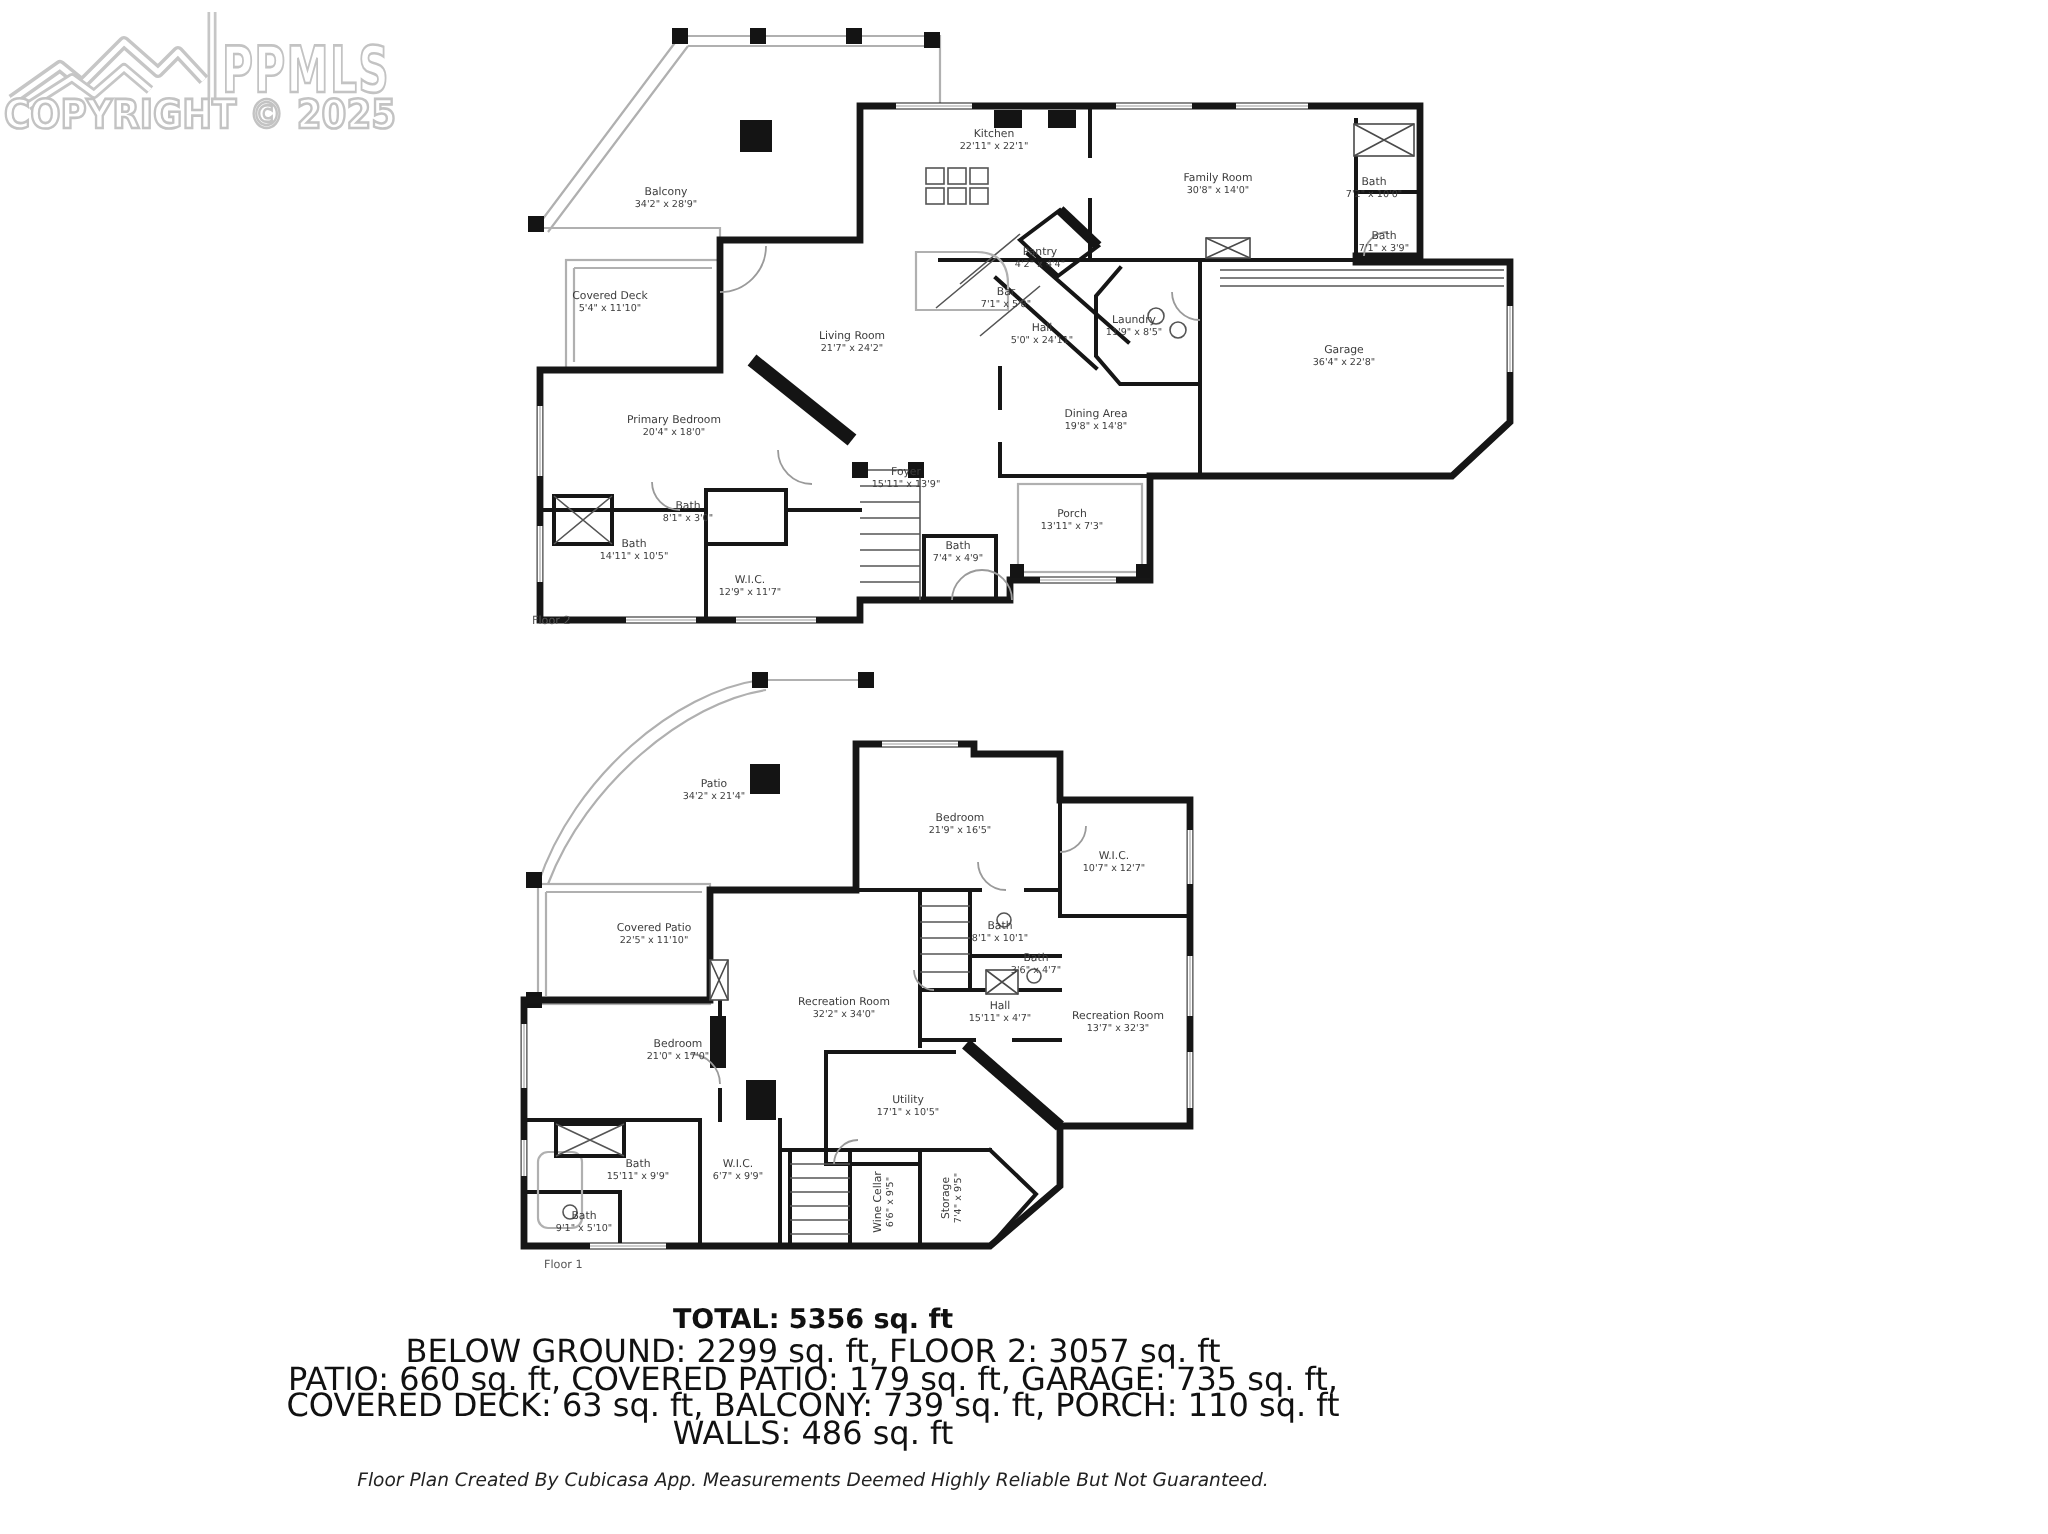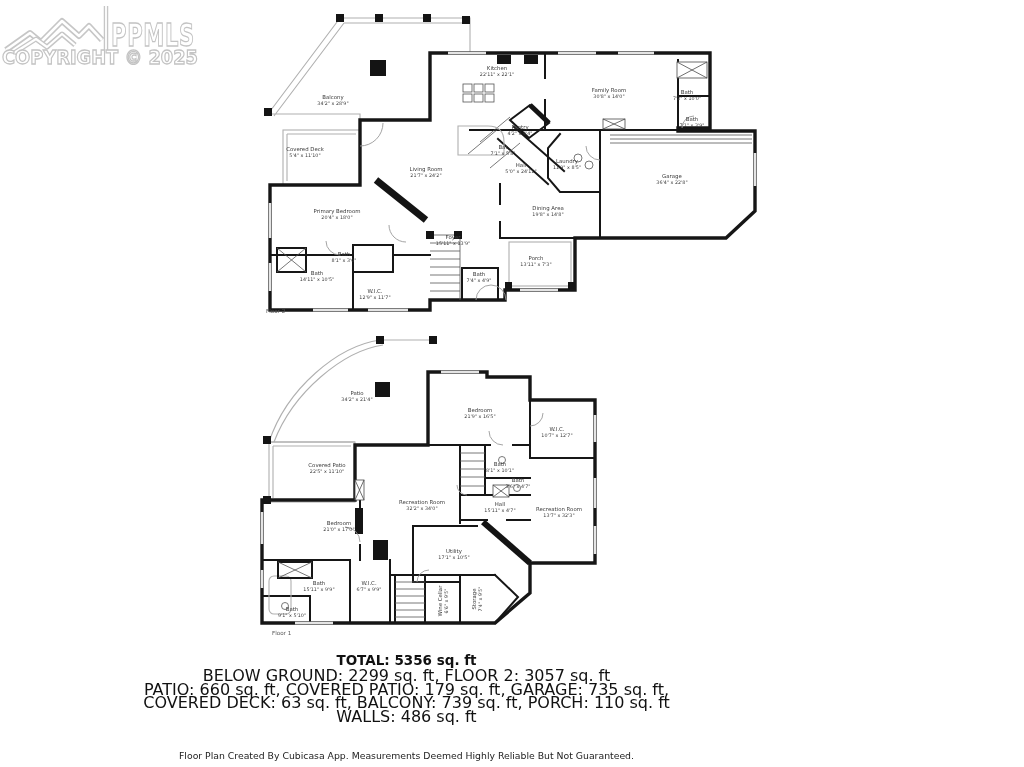--- a/index.html
+++ b/index.html
@@ -18,21 +18,21 @@
   #labels{position:absolute;left:0;top:0;width:1024px;height:767px;pointer-events:none;}
   .room-label{position:absolute;transform:translate(-50%,-50%);text-align:center;
               color:#3c3c3c;line-height:1.25;white-space:nowrap;}
   .room-label .rn{font-size:5.4px;}
   .room-label .rd{font-size:4.8px;}
   .room-label.vertical{transform:translate(-50%,-50%) rotate(-90deg);}
   .floor-tag{position:absolute;font-size:5.6px;color:#555;}
   .summary{position:absolute;left:0;top:652px;width:813px;text-align:center;color:#111;}
   .summary .total{font-size:13.5px;font-weight:bold;margin-bottom:1px;}
   .summary .line{font-size:16px;line-height:13.5px;}
-  .summary .disclaimer{font-size:9.3px;margin-top:27px;color:#222;}
+  .summary .disclaimer{font-size:9.3px;margin-top:12px;color:#222;font-style:italic;}
   .wm-text{font-family:"DejaVu Sans",sans-serif;font-weight:bold;
            fill:#ffffff;stroke:#c3c3c3;stroke-width:1.3;}
 </style>
 </head>
 <body>
 
 <svg style="left:0;top:0" width="215" height="72" viewBox="0 0 215 72">
   <g>
     <path d="M6,50 L30,33 L41,42 L62,21 L79,36 L89,26 L102,40" stroke="#c6c6c6" stroke-width="6" fill="none" stroke-linejoin="round"></path>
     <path d="M6,50 L30,33 L41,42 L62,21 L79,36 L89,26 L102,40" stroke="#ffffff" stroke-width="2.6" fill="none" stroke-linejoin="round"></path>

